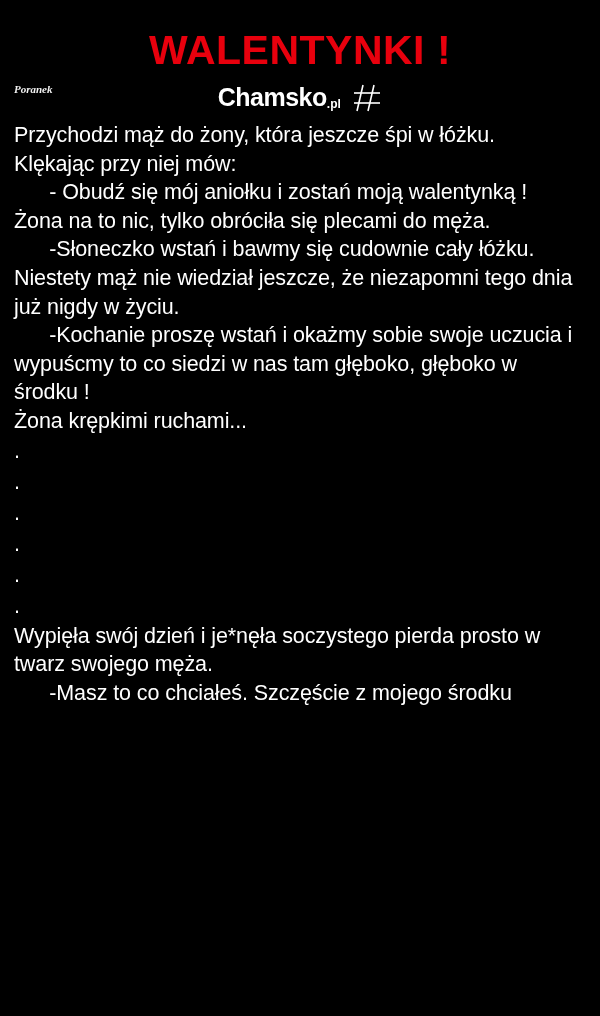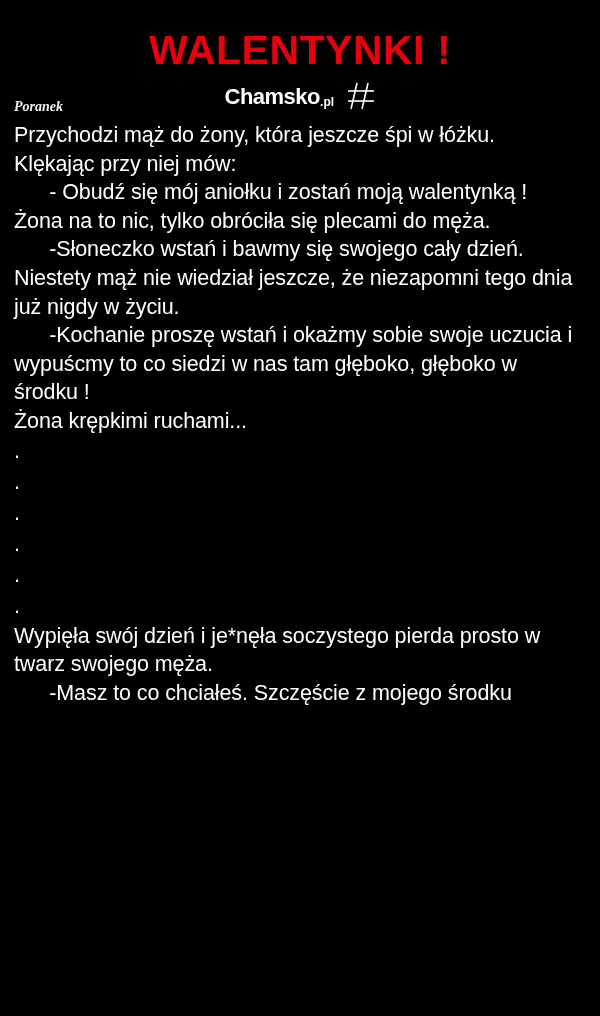--- a/index.html
+++ b/index.html
@@ -33,37 +33,37 @@
     margin-top: 8px;
   }
   .header-row {
     position: relative;
     height: 38px;
     margin-top: 12px;
   }
   .tagline {
     position: absolute;
     left: 14px;
-    top: 16px;
-    font-size: 14px;
+    top: 0;
+    font-size: 11px;
     font-style: italic;
     font-weight: bold;
     color: #f2f2f2;
     font-family: "Liberation Serif", serif;
   }
   .brand {
     position: absolute;
     left: 0;
     right: 0;
     top: 0;
     text-align: center;
     white-space: nowrap;
   }
   .brand-name {
-    font-size: 22px;
+    font-size: 25px;
     font-weight: bold;
     color: #ffffff;
     font-family: "Liberation Sans", sans-serif;
     letter-spacing: -0.5px;
   }
   .brand-tld {
     font-size: 12px;
     font-weight: bold;
     color: #ffffff;
     vertical-align: baseline;
@@ -117,21 +117,21 @@
           </g>
         </svg>
       </span>
     </div>
   </div>
 
   <div class="body-text">
     <p>Przychodzi mąż do żony, która jeszcze śpi w łóżku. Klękając przy niej mów:</p>
     <p>      - Obudź się mój aniołku i zostań moją walentynką !</p>
     <p>Żona na to nic, tylko obróciła się plecami do męża.</p>
-    <p>      -Słoneczko wstań i bawmy się swojego cały dzień.</p>
+    <p>      -Słoneczko wstań i bawmy się cudownie cały łóżku.</p>
     <p>Niestety mąż nie wiedział jeszcze, że niezapomni tego dnia już nigdy w życiu.</p>
     <p>      -Kochanie proszę wstań i okażmy sobie swoje uczucia i wypuścmy to co siedzi w nas tam głęboko, głęboko w środku !</p>
     <p>Żona krępkimi ruchami...</p>
 
     <p class="dot">.</p>
     <p class="dot">.</p>
     <p class="dot">.</p>
     <p class="dot">.</p>
     <p class="dot">.</p>
     <p class="dot">.</p>

